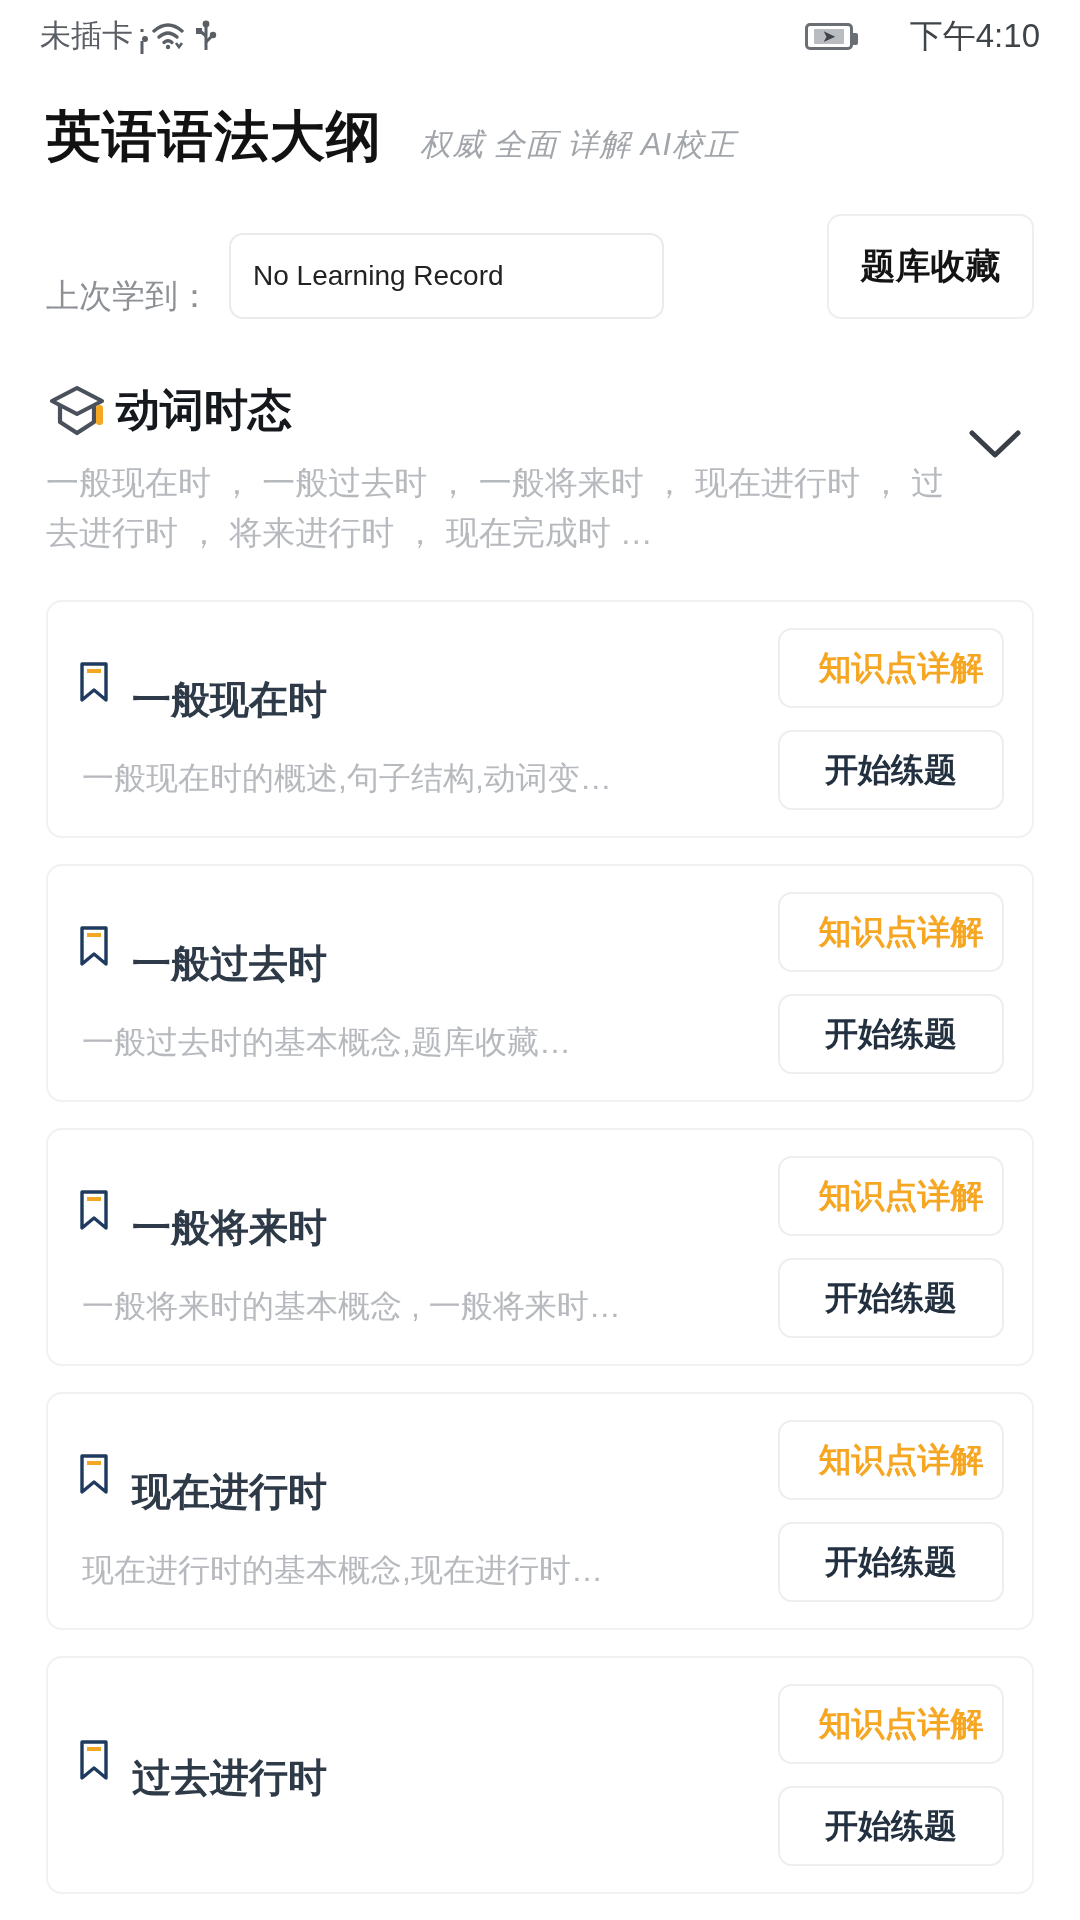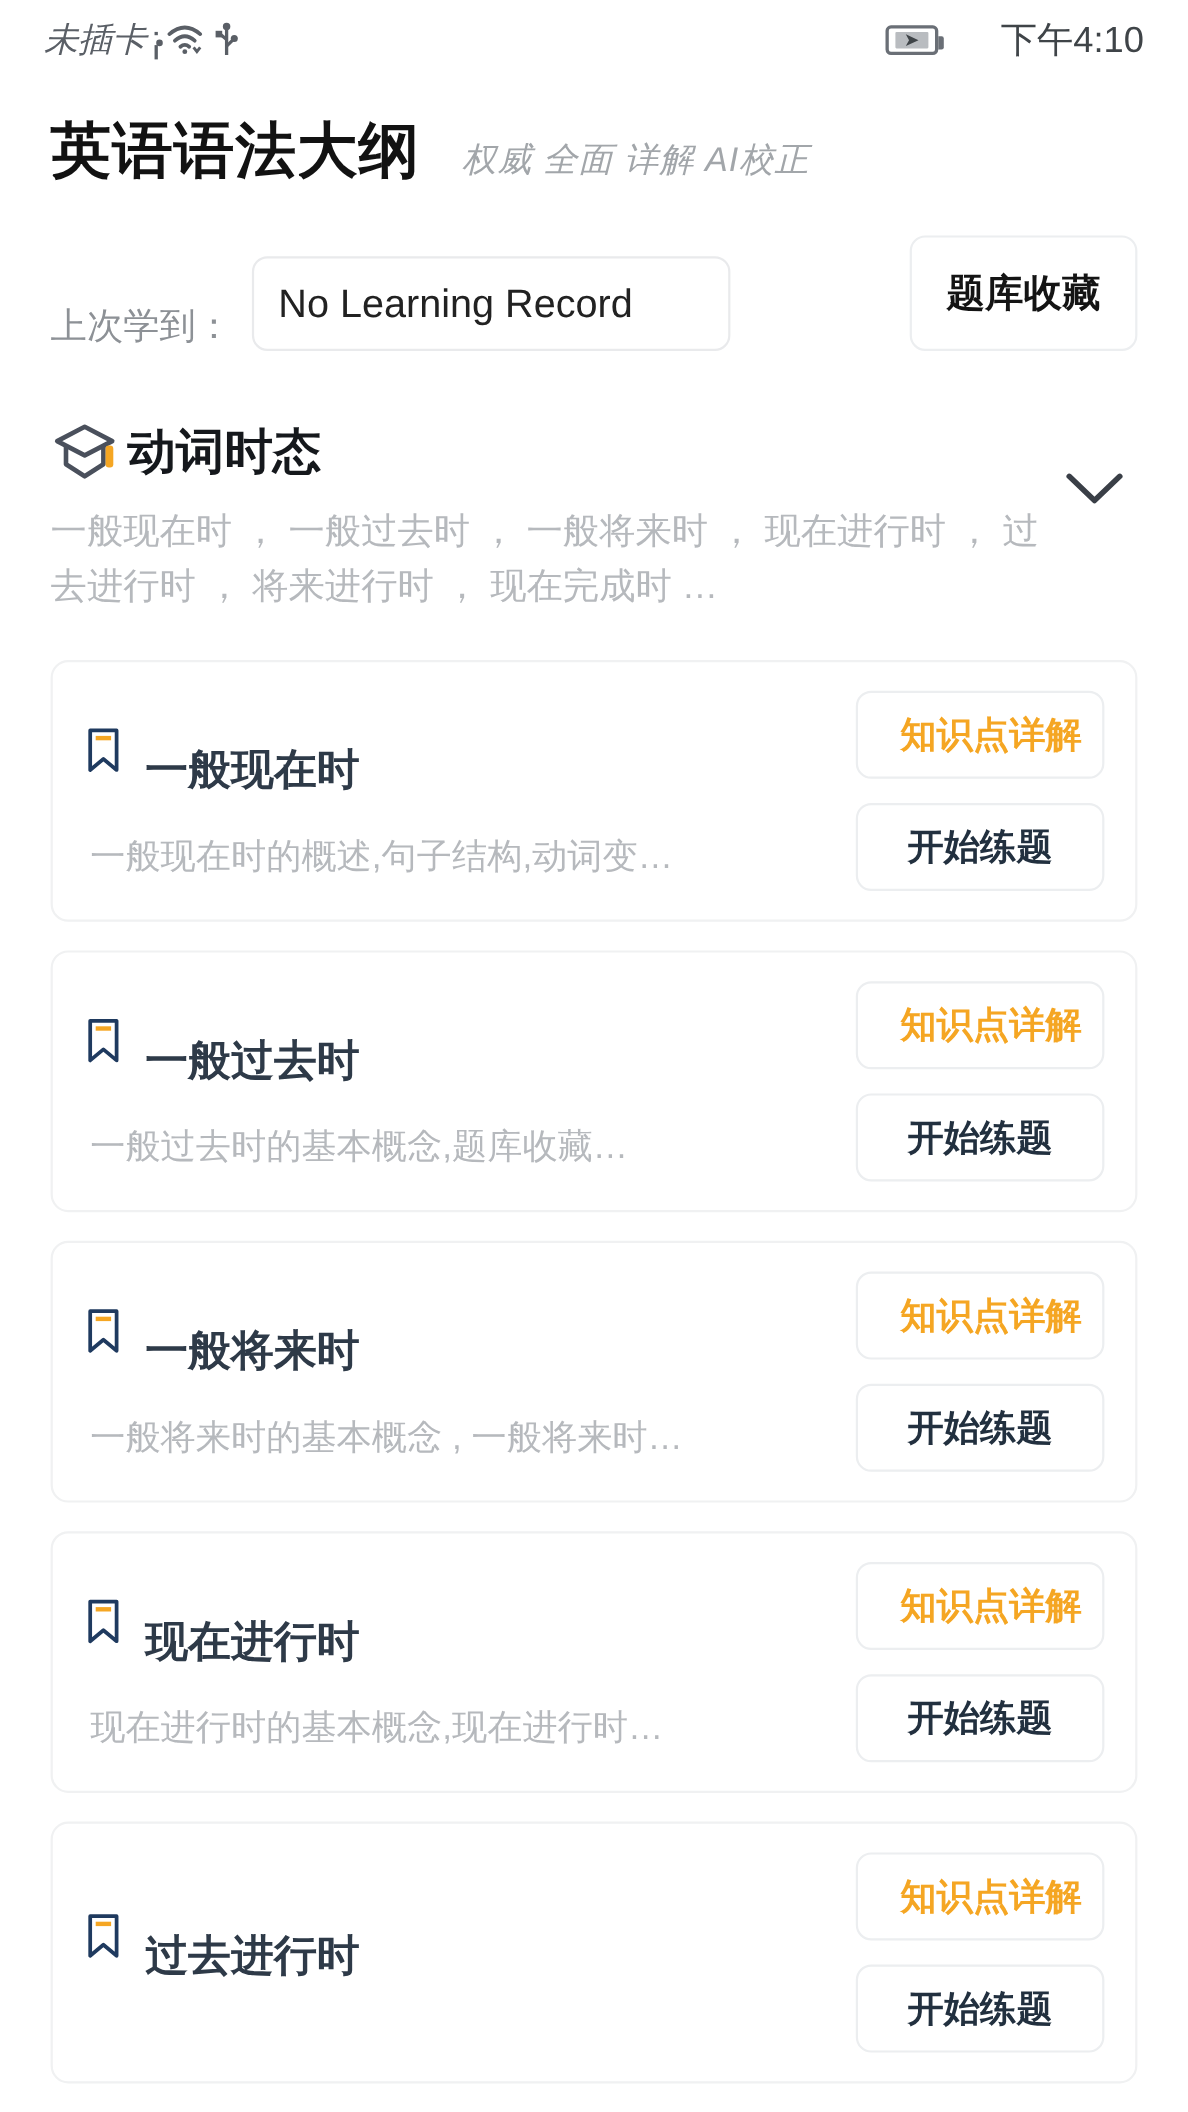--- a/index.html
+++ b/index.html
@@ -10,21 +10,21 @@
     overflow:hidden;
   }
 
   
   .status-bar{
     height:72px; width:100%;
     display:flex; align-items:center;
     padding:0 40px;
     color:#5a5f66;
   }
-  .status-left{ display:flex; align-items:center; gap:9px;font-style:italic; }
+  .status-left{ display:flex; align-items:center; gap:9px; }
   .status-right{ display:flex; align-items:center; gap:10px; margin-left:auto; }
   .sim-text{ font-size:31px; color:#5a5f66; letter-spacing:0px; }
   .clock{ font-size:33px; color:#3f4448;margin-left:47px; }
 
   .icn{ display:inline-block; line-height:0; }
   .sim-alert{ width:24px; height:32px; position:relative; }
   .sim-alert .body{
     position:absolute; inset:0;
     border:3px solid #5a5f66; border-radius:4px;
   }
@@ -70,21 +70,21 @@
   }
   .record-label{
     font-size:33px; color:#8d9196; white-space:nowrap;
   }
   .record-field{
     flex:0 0 auto; width:435px; height:86px;
     border:2px solid #e9eaec; border-radius:14px;
     display:flex; align-items:center; padding:0 22px;
     background:#fff;
   }
-  .record-value{ font-size:36px; color:#222; }
+  .record-value{ font-size:28px; color:#222; }
   .fav-button{
     margin-left:auto;
     width:207px; height:105px;
     border:2px solid #eceef0; border-radius:14px;
     display:flex; align-items:center; justify-content:center;
     background:#fff;
   }
   .fav-button span{ font-size:35px; font-weight:bold; color:#141414; }
 
   

